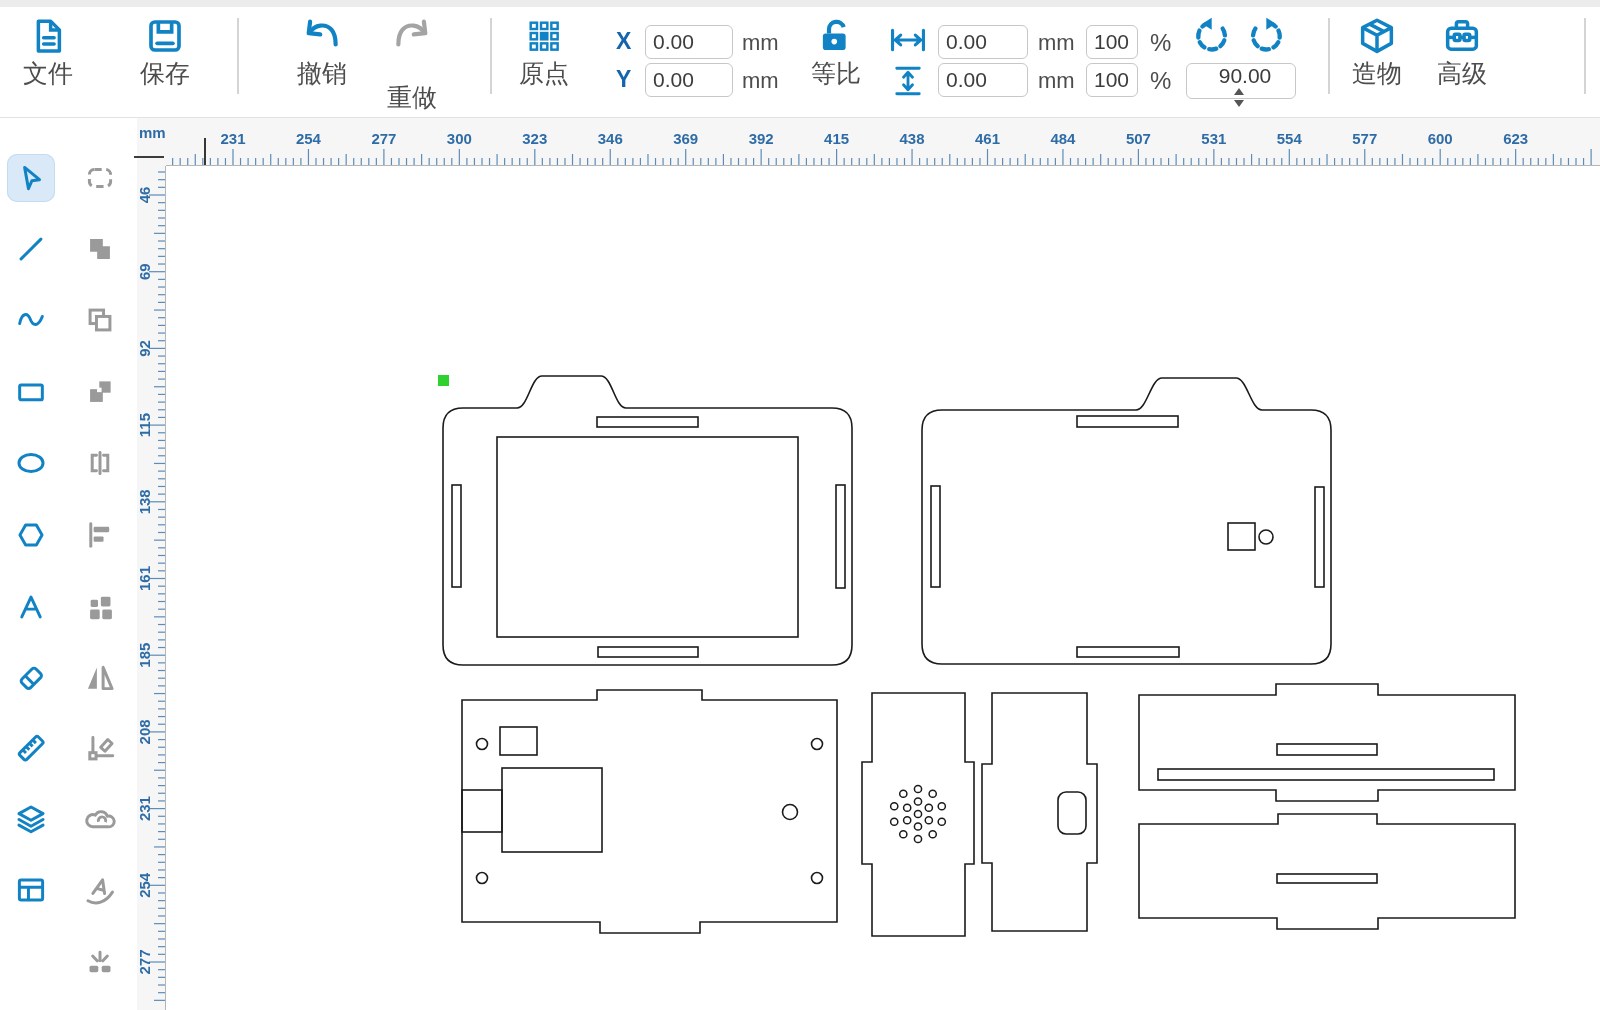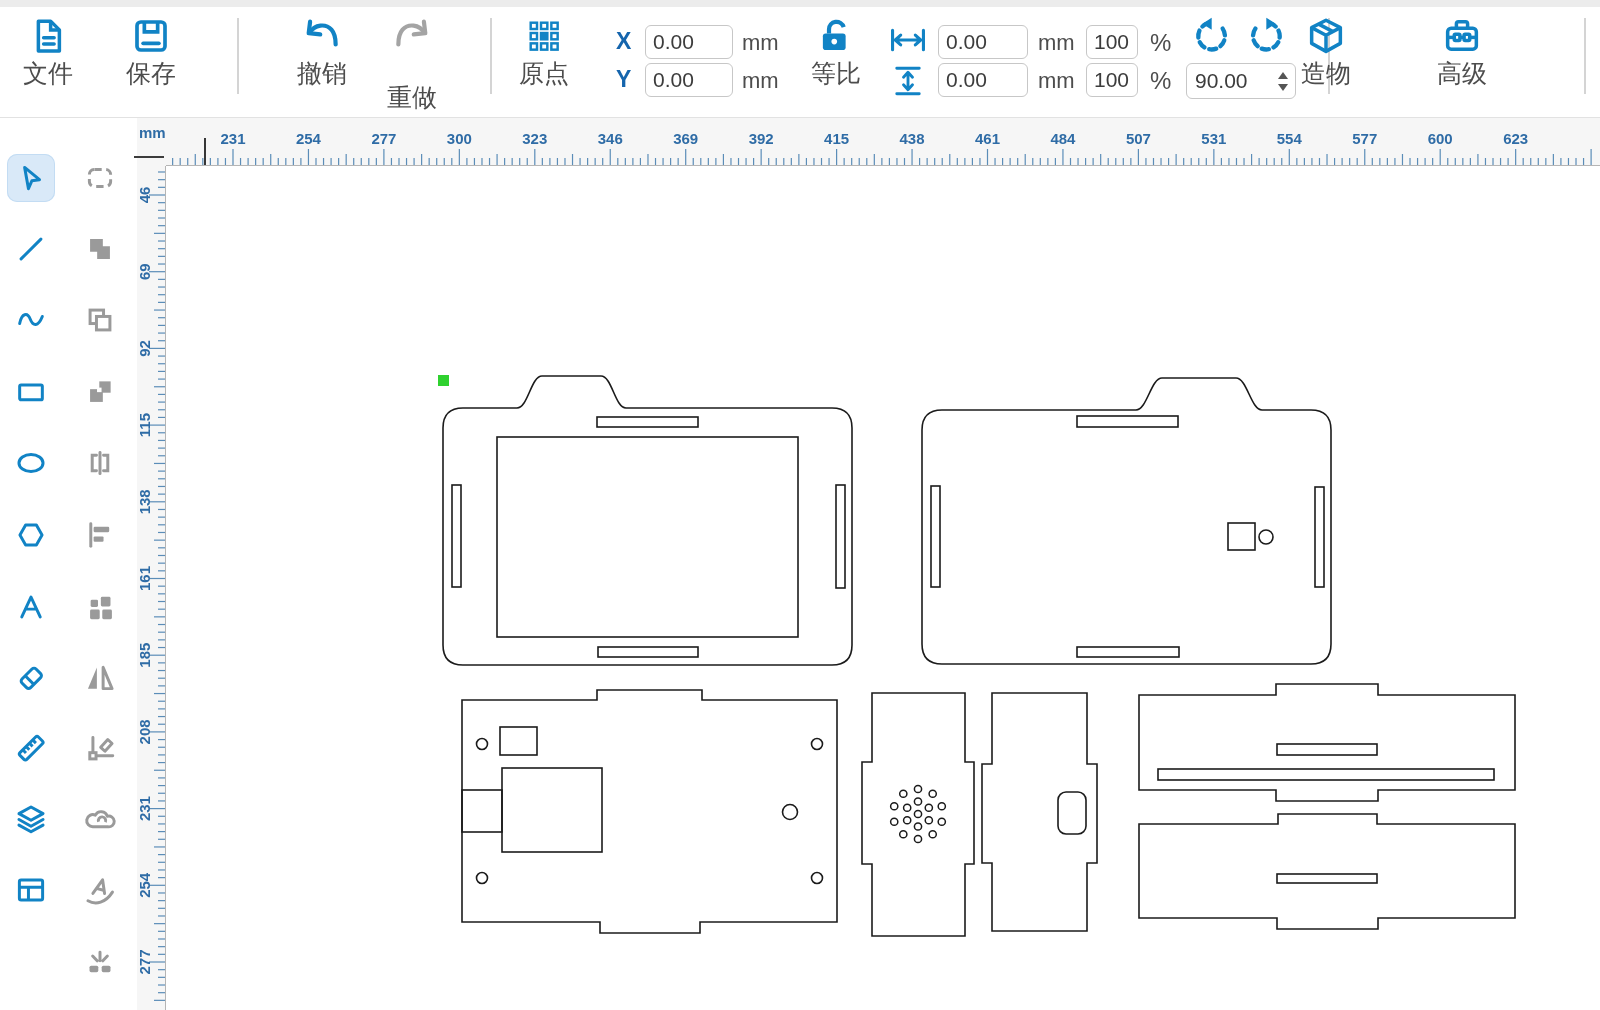--- a/index.html
+++ b/index.html
@@ -17,21 +17,21 @@
   .tlabel { font-size:25px; color:#4d4d4d; margin-top:3px; white-space:nowrap; line-height:1.1; }
   .tdivider { position:absolute; top:18px; width:2px; height:76px; background:#d4d4d4; }
   .blue { color:#1183c5; }
   .gray { color:#a4a4a4;gap:24px; }
   .tinput { position:absolute; height:34px; border:1.5px solid #c7c7c7; border-radius:6px;
             font-size:21px; color:#3c3c3c; padding:0 7px; background:#fff; font-family:inherit; }
   .axis { position:absolute; font-size:23px; font-weight:bold; color:#1565ad; }
   .unit { position:absolute; font-size:22px; color:#4d4d4d; }
   .tsvg { position:absolute; }
   .rot-box { position:absolute; left:1186px; top:63px; width:110px; height:36px; border:1.5px solid #c7c7c7;
-             border-radius:6px; background:#fff; display:flex; align-items:center; }
+             border-radius:6px; background:#fff; display:flex; align-items:center;flex-direction:column; }
   .rot-val { font-size:21px; color:#3c3c3c; padding-left:8px; flex:1; }
   .rot-spinner { width:20px; display:flex; flex-direction:column; align-items:center; gap:5px; padding-right:4px; cursor:pointer; }
   .tri-up    { width:0; height:0; border-left:5px solid transparent; border-right:5px solid transparent; border-bottom:7px solid #555; }
   .tri-down  { width:0; height:0; border-left:5px solid transparent; border-right:5px solid transparent; border-top:7px solid #555; }
 
   
   .sidebar { position:absolute; left:0; top:118px; width:137px; height:892px; background:#fff; }
   .tool { position:absolute; width:48px; height:48px; display:flex; align-items:center; justify-content:center;
           border-radius:10px; cursor:pointer; }
   .tool svg { width:34px; height:34px; }
@@ -57,21 +57,21 @@
 
   <div class="titem blue" style="left:16px;width:64px">
     <svg viewBox="0 0 24 24" fill="none" stroke="currentColor" stroke-width="2">
       <path d="M6.5 3.5 H13.5 L18.5 8.5 V20.5 H6.5 Z" stroke-linejoin="round"></path>
       <path d="M13.5 3.5 V8.5 H18.5"></path>
       <path d="M9.5 13 H15.5 M9.5 16.5 H15.5" stroke-linecap="round"></path>
     </svg>
     <span class="tlabel">文件</span>
   </div>
 
-  <div class="titem blue" style="left:119px;width:64px">
+  <div class="titem blue" style="left:133px;width:64px">
     <svg viewBox="0 0 24 24" fill="none" stroke="currentColor" stroke-width="2.1">
       <rect x="4" y="4" width="16" height="16" rx="2.2"></rect>
       <path d="M8.2 4 V9.6 H15.8 V4"></path>
       <path d="M7.5 16.2 H16.5" stroke-linecap="round"></path>
     </svg>
     <span class="tlabel">保存</span>
   </div>
 
   <div class="tdivider" style="left:237px"></div>
 
@@ -166,21 +166,21 @@
   <div class="rot-box">
     <span class="rot-val">90.00</span>
     <div class="rot-spinner">
       <div class="tri-up"></div>
       <div class="tri-down"></div>
     </div>
   </div>
 
   <div class="tdivider" style="left:1328px"></div>
 
-  <div class="titem blue" style="left:1291px;width:70px">
+  <div class="titem blue" style="left:1342px;width:70px">
     <svg viewBox="0 0 24 24" fill="none" stroke="currentColor" stroke-width="2">
       <path d="M12 3 L20.2 7.2 V16.2 L12 20.8 L3.8 16.2 V7.2 Z" stroke-linejoin="round"></path>
       <path d="M3.8 7.2 L12 11.6 L20.2 7.2 M12 11.6 V20.8" stroke-linejoin="round"></path>
       <path d="M7.8 5.2 L16 9.5"></path>
     </svg>
     <span class="tlabel">造物</span>
   </div>
 
   <div class="titem blue" style="left:1427px;width:70px">
     <svg viewBox="0 0 24 24" fill="none" stroke="currentColor" stroke-width="2">

